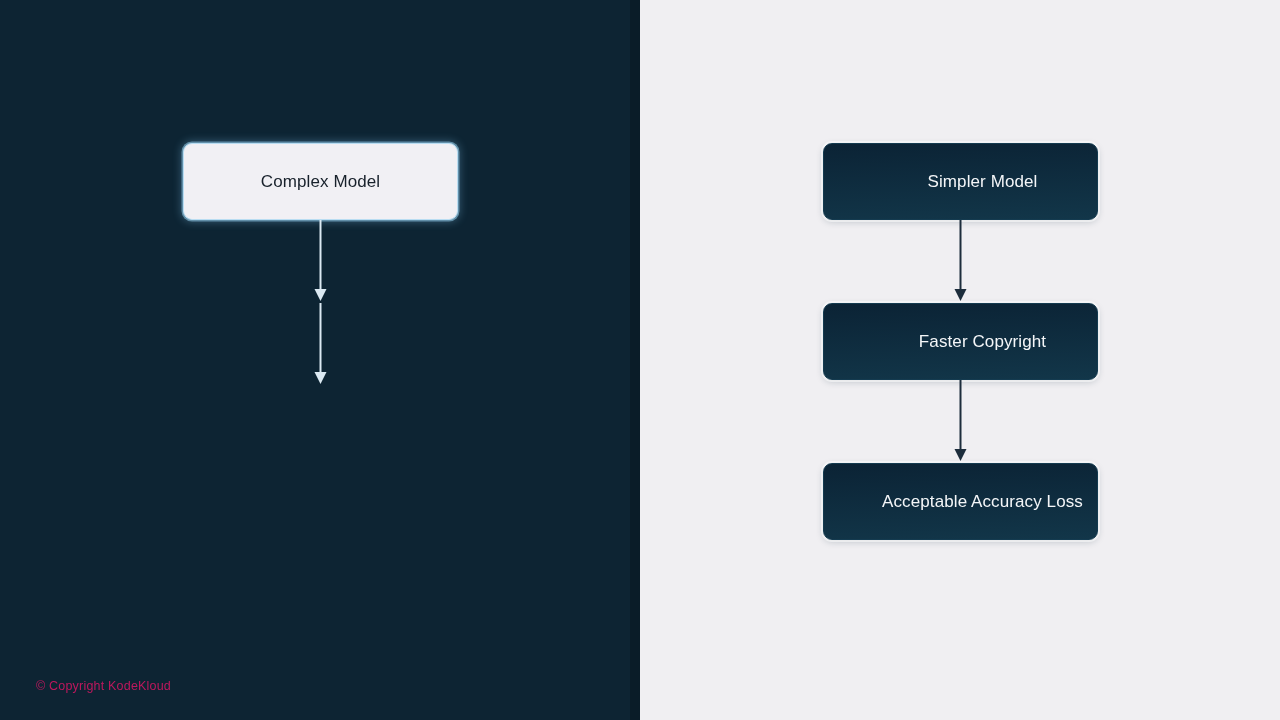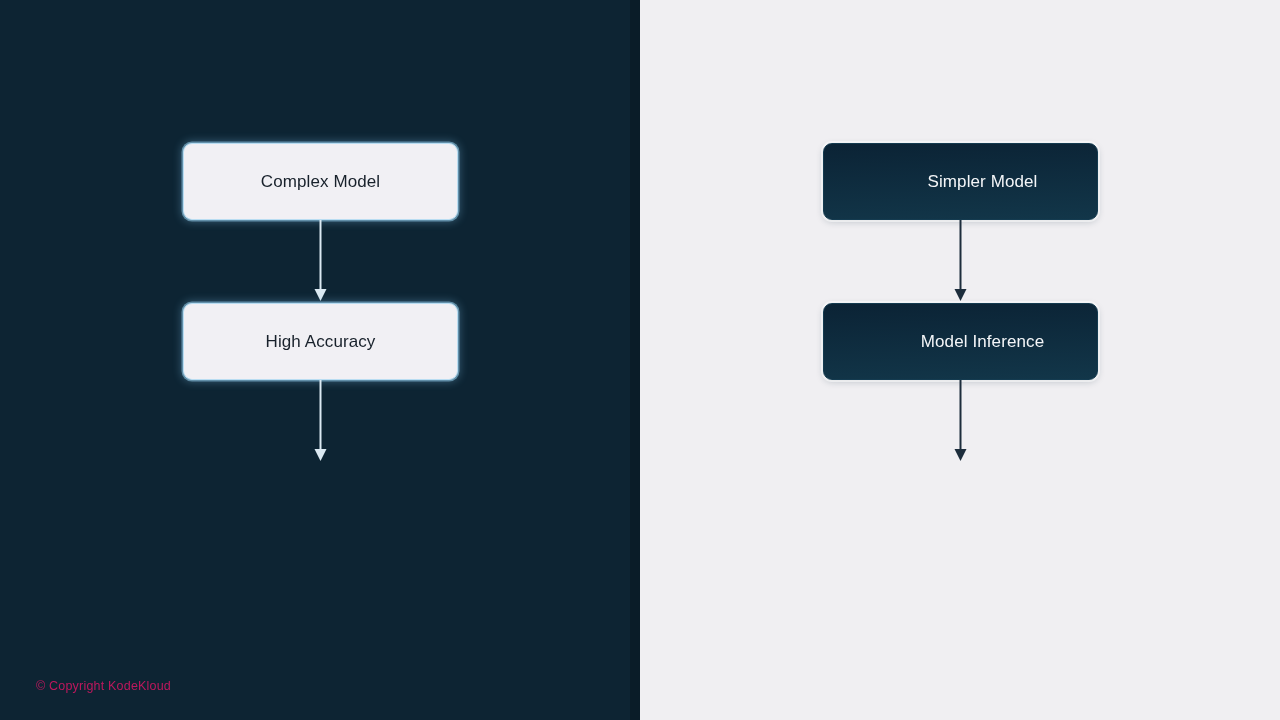--- a/index.html
+++ b/index.html
@@ -115,23 +115,20 @@
       <span>Complex Model</span>
     </div>
 
     <div class="connector">
       <svg width="275" height="83" viewBox="0 0 275 83">
         <line x1="137.5" y1="0" x2="137.5" y2="73" stroke="#dbe9f2" stroke-width="2"></line>
         <polygon points="137.5,81 131.5,69 143.5,69" fill="#dbe9f2"></polygon>
       </svg>
     </div>
 
-    <div class="node node-light">
-      <span>High Accuracy</span>
-    </div>
 
     <div class="connector">
       <svg width="275" height="83" viewBox="0 0 275 83">
         <line x1="137.5" y1="0" x2="137.5" y2="73" stroke="#dbe9f2" stroke-width="2"></line>
         <polygon points="137.5,81 131.5,69 143.5,69" fill="#dbe9f2"></polygon>
       </svg>
     </div>
 
 
   </div>
@@ -145,28 +142,31 @@
     </div>
 
     <div class="connector">
       <svg width="275" height="83" viewBox="0 0 275 83">
         <line x1="137.5" y1="0" x2="137.5" y2="73" stroke="#1d2d3c" stroke-width="2"></line>
         <polygon points="137.5,81 131.5,69 143.5,69" fill="#1d2d3c"></polygon>
       </svg>
     </div>
 
     <div class="node node-dark">
-      <span>Model Inference</span>
+      <span>Faster Copyright</span>
     </div>
 
     <div class="connector">
       <svg width="275" height="83" viewBox="0 0 275 83">
         <line x1="137.5" y1="0" x2="137.5" y2="73" stroke="#1d2d3c" stroke-width="2"></line>
         <polygon points="137.5,81 131.5,69 143.5,69" fill="#1d2d3c"></polygon>
       </svg>
     </div>
 
+    <div class="node node-dark">
+      <span>Acceptable Accuracy Loss</span>
+    </div>
 
   </div>
 
   <div class="copyright">© Copyright KodeKloud</div>
 
 </div>
 
 </body></html>

